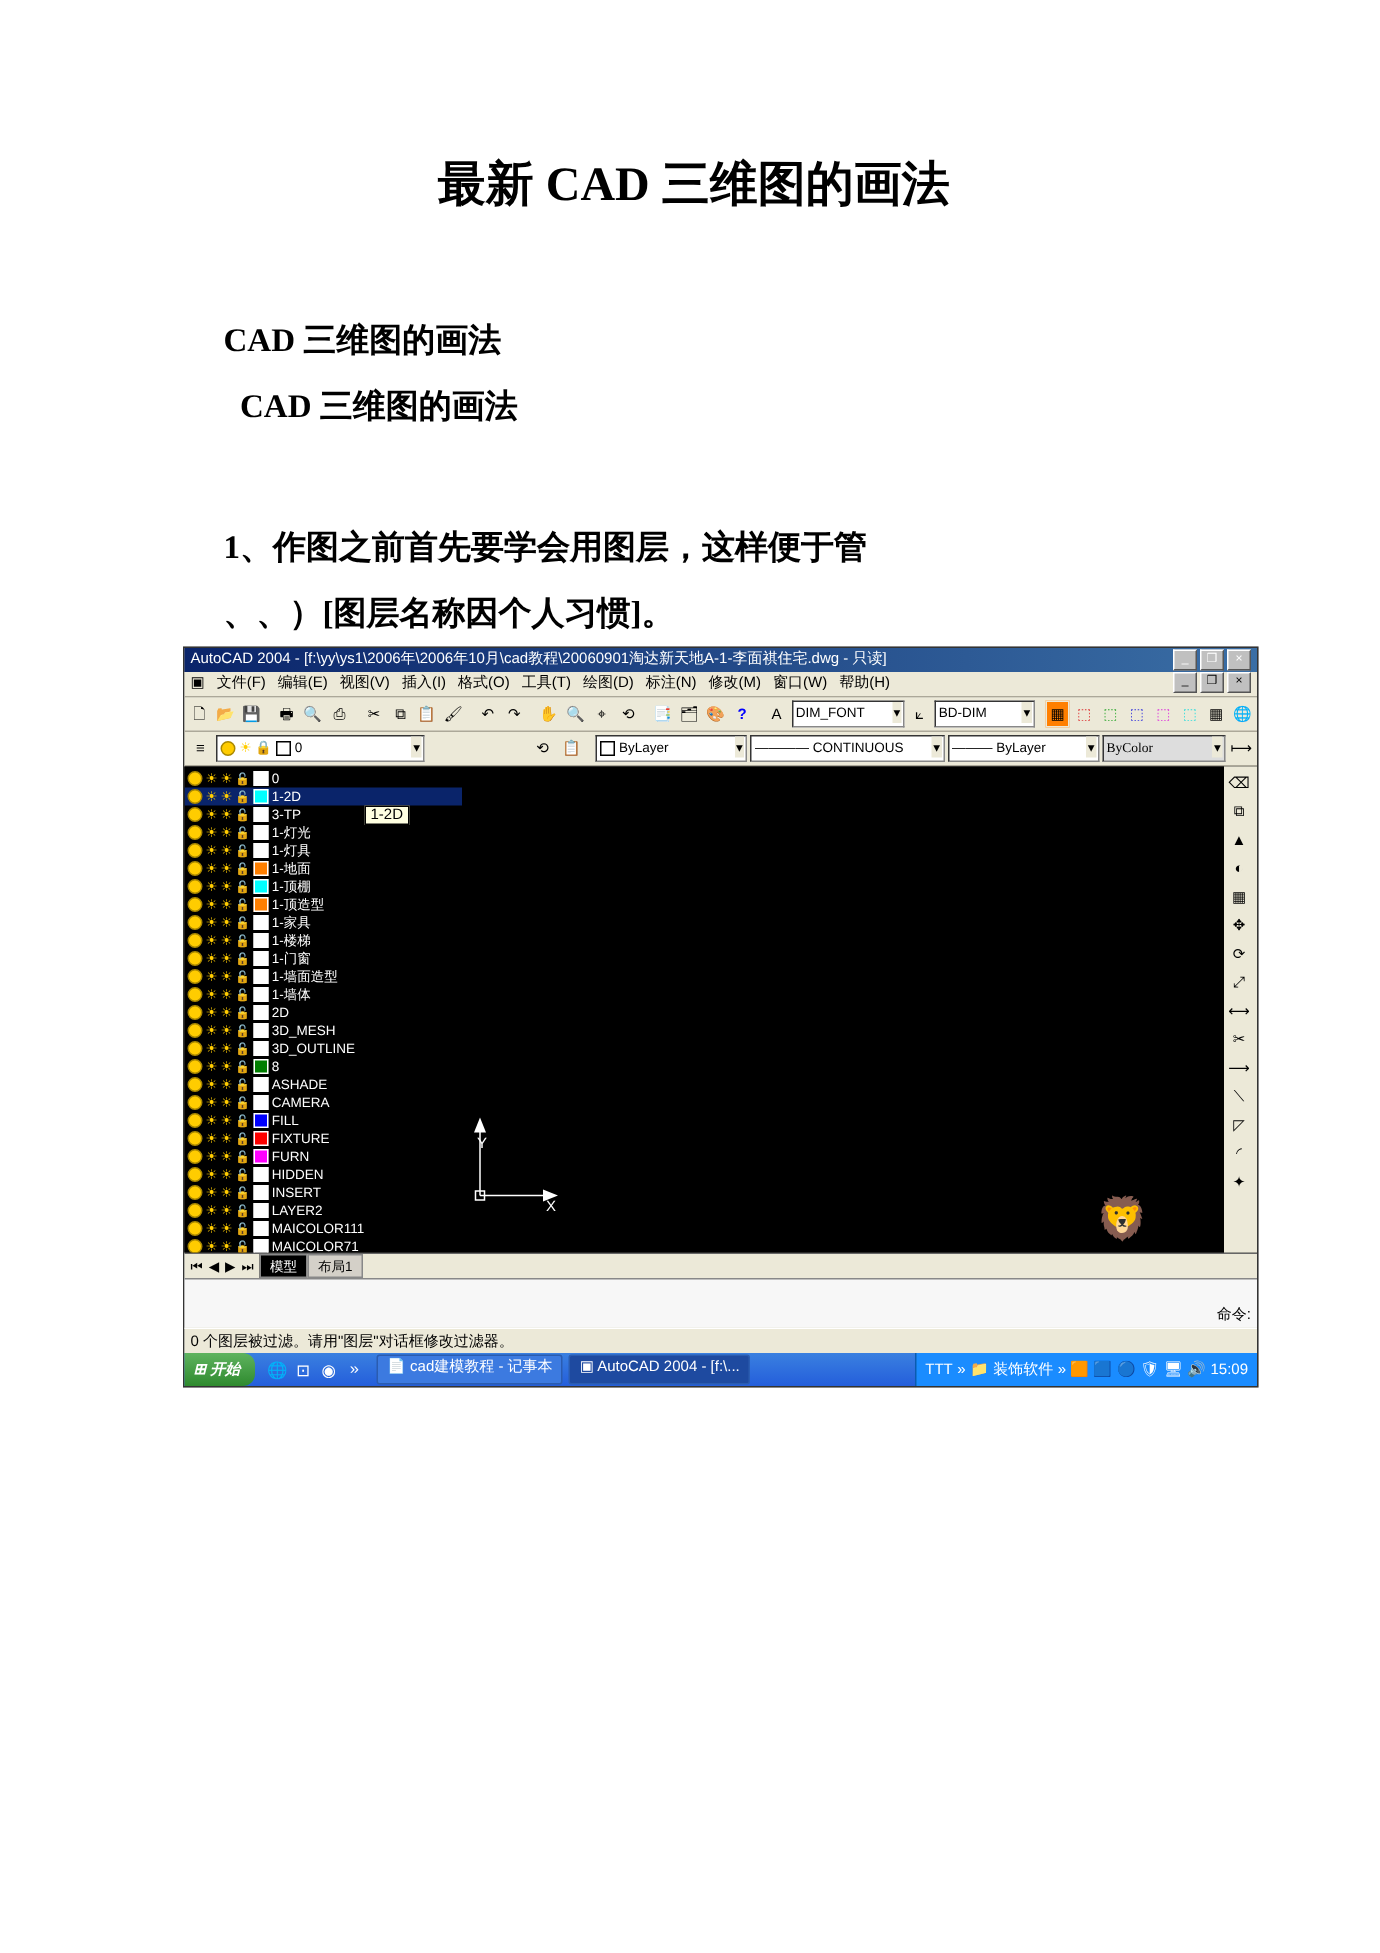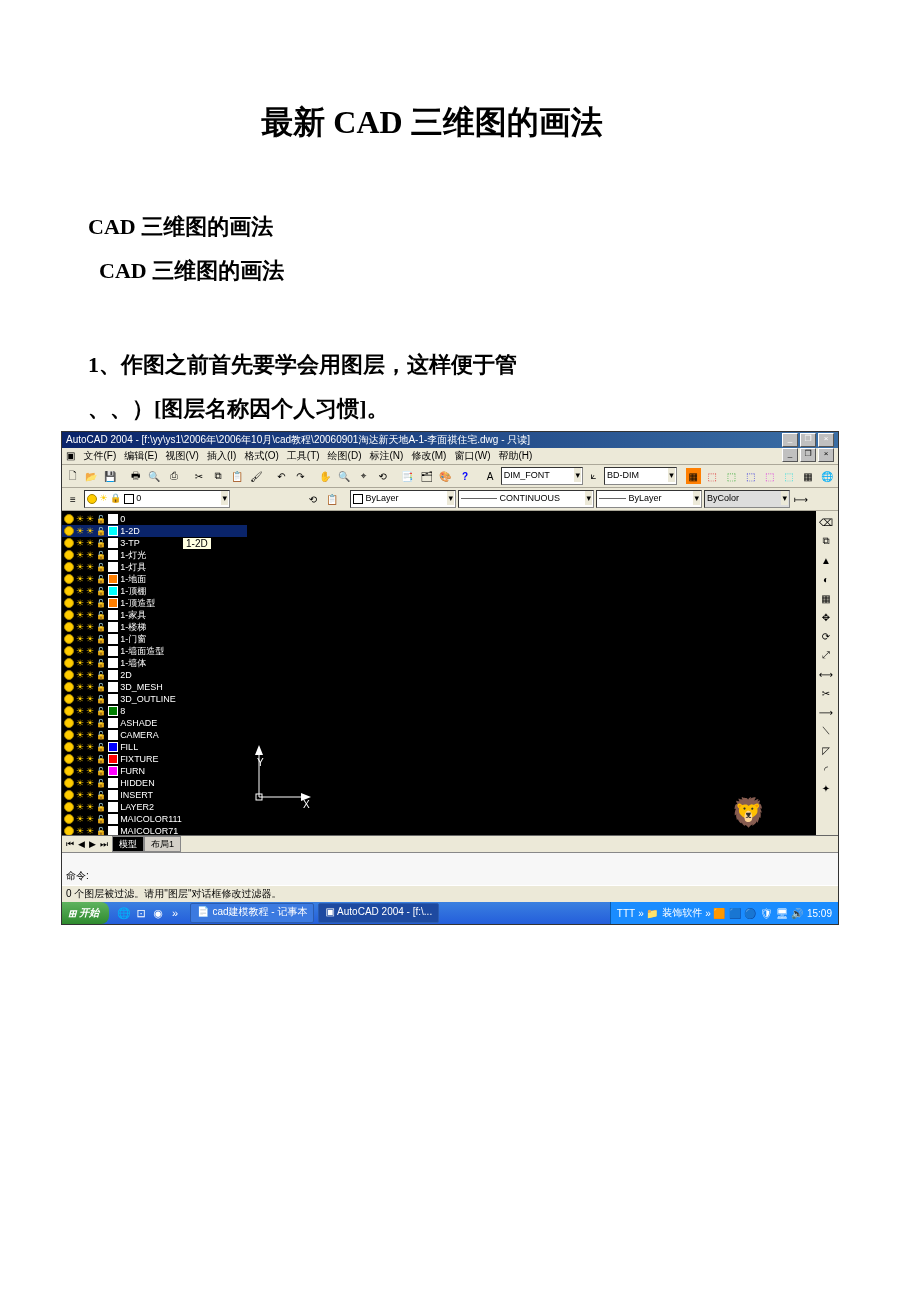--- a/index.html
+++ b/index.html
@@ -3,21 +3,21 @@
 <meta charset="utf-8">
 <style>
   body {
     margin: 0;
     padding: 0;
     background: #fff;
     font-family: "SimSun", "宋体", serif;
     width: 920px;
   }
   .page {
-    padding: 80px 100px 40px 44px;
+    padding: 80px 100px 40px 105px;
   }
   .title {
     text-align: center;
     font-size: 32px;
     font-weight: bold;
     font-family: "SimSun", serif;
     margin-bottom: 60px;
   }
   .para {
     font-size: 22px;
@@ -116,21 +116,21 @@
   }
   .ucs .yl { position:absolute; left:6px; top:-48px; }
   .ucs .xl { position:absolute; left:52px; top:-6px; }
   .ucs svg { position:absolute; left:0; bottom:0; }
   .lion { position:absolute; right:50px; bottom:6px; font-size:28px; }
   .tabsrow { background:#ece9d8; height:16px; display:flex; align-items:center; font-size:9px; gap:0; border-top:1px solid #666; }
   .tabnav { display:flex; gap:0; padding:0 2px; }
   .tabnav span { padding:0 2px; }
   .tab { padding:0 6px; border:1px solid #888; background:#d4d0c8; height:14px; line-height:14px; }
   .tab.active { background:#000; color:#fff; }
-  .cmdarea { background:#f7f7f7; border-top:1px solid #888; padding:2px 4px; font-size:10px; }
+  .cmdarea { background:#f7f7f7; border-top:1px solid #888; padding:2px 4px; font-size:10px;text-align:right; }
   .cmdline { height:14px; }
   .statusbar { background:#ece9d8; border-top:1px solid #fff; font-size:10px; padding:1px 4px; }
   .taskbar {
     background: linear-gradient(to bottom, #3a80e0, #245edb);
     height:22px; display:flex; align-items:center; gap:4px; padding:0; color:#fff; font-size:10px;
   }
   .startbtn { background:linear-gradient(to bottom,#5fb35f,#2e8a2e); height:22px; padding:0 10px 0 6px; display:flex; align-items:center; border-radius:0 8px 8px 0; font-weight:bold; font-style:italic; }
   .taskbtn { background:#3c7ae0; border:1px solid #2a5cb0; padding:1px 6px; height:16px; line-height:14px; border-radius:2px; }
   .taskbtn.active { background:#1e4aa0; }
   .tray { margin-left:auto; background:#1a8cff; height:22px; display:flex; align-items:center; padding:0 6px; gap:3px; border-left:1px solid #0a5cb0;}
@@ -238,21 +238,21 @@
       <div class="tbcombo" style="width:90px;">
         <span style="display:inline-block;width:8px;height:8px;background:#fff;border:1px solid #000;vertical-align:middle;"></span>
         <span>ByLayer</span>
       </div>
       <div class="tbcombo" style="width:120px;">
         ———— <span>CONTINUOUS</span>
       </div>
       <div class="tbcombo" style="width:90px;">
         ——— <span>ByLayer</span>
       </div>
-      <div class="tbcombo" style="width:70px;background:#ddd;">ByColor</div>
+      <div class="tbcombo" style="width:70px;background:#ddd;font-family:Liberation Serif, serif;">ByColor</div>
       <div class="tbbtn">⟼</div>
     </div>
 
     <div class="mainarea">
       <div class="layerpanel" id="layerpanel">
         <div class="tooltip">1-2D</div>
       <div class="layerrow">
             <span class="dot"></span>
             <span class="sun">☀</span>
             <span class="sun">☀</span>

